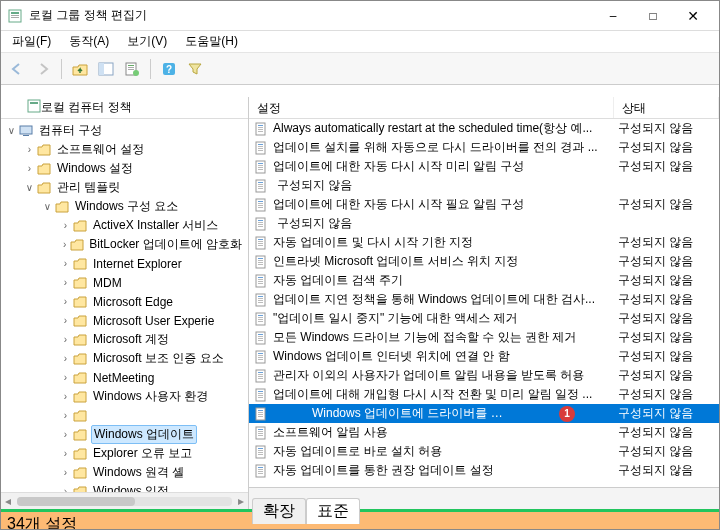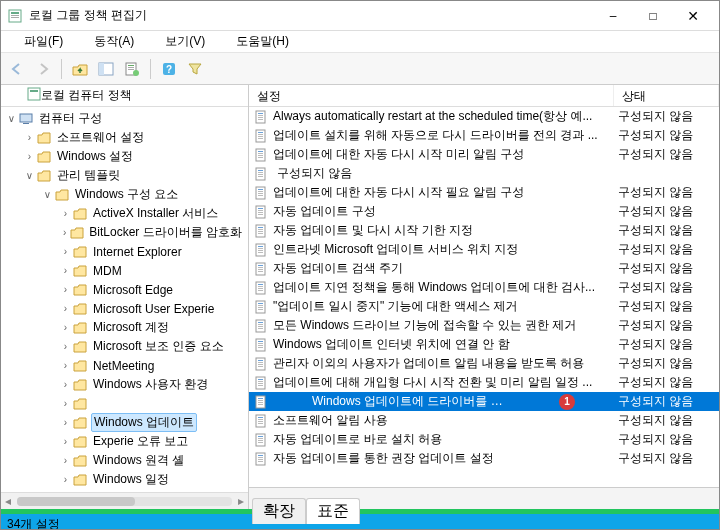--- a/index.html
+++ b/index.html
@@ -2,27 +2,27 @@
 <html><head>
   <meta charset="utf-8">
   <style>
     * { box-sizing: border-box; margin: 0; padding: 0; }
     body { font-family: "Malgun Gothic", "Segoe UI", sans-serif; font-size: 12px; background: #fff; width: 720px; height: 530px; overflow: hidden; border: 1px solid #888; display: flex; flex-direction: column; }
     .titlebar { height: 30px; display: flex; align-items: center; padding: 0 6px; border-bottom: 1px solid #ddd; }
     .titlebar-icon { width: 16px; height: 16px; margin-right: 6px; display:inline-flex; align-items:center; justify-content:center; }
     .titlebar-title { flex: 1; font-size: 12px; }
     .win-btn { width: 40px; height: 28px; display: flex; align-items: center; justify-content: center; font-size: 12px; }
     .win-btn.close { font-size: 14px; }
-    .menubar { height: 22px; display: flex; align-items: center; padding: 0 16px; gap: 17px; border-bottom: 1px solid #e5e5e5; }
+    .menubar { height: 22px; display: flex; align-items: center; padding: 0 4px; gap: 4px; border-bottom: 1px solid #e5e5e5; }
     .menu-item { padding: 2px 7px; cursor: default; }
     .toolbar { height: 32px; display: flex; align-items: center; padding: 0 4px; gap: 2px; border-bottom: 1px solid #ccc; background:#f7f7f7; }
     .tbtn { width: 24px; height: 24px; display: flex; align-items: center; justify-content: center; border:1px solid transparent; border-radius:2px; }
     .tbtn.disabled { opacity: .45; }
     .toolbar .sep { width: 1px; height: 20px; background: #ccc; margin: 0 4px; }
-    .main { flex: 1; display: flex; min-height: 0; }
+    .main { flex: 1; display: flex; min-height: 0; margin-top: 12px; }
     .tree-panel { width: 248px; border-right: 1px solid #ccc; display:flex; flex-direction:column; min-height:0; }
     .list-panel { flex: 1; display: flex; flex-direction: column; min-width:0; }
     .tree-header { height: 22px; border-bottom: 1px solid #ddd; display: flex; align-items: center; padding-left: 26px; background:#fff; }
     .tree-body { flex:1; overflow: auto; padding: 2px 0; }
     .tree-row { height: 19px; display: flex; align-items: center; white-space: nowrap; padding-right:4px; }
     .tree-row .tw { display:inline-block; width:13px; text-align:center; color:#666; font-size:10px; line-height:13px; }
     .tree-row .ic { width:16px; height:16px; display:inline-flex; align-items:center; justify-content:center; margin-right:3px; }
     .tree-row.selected .lbl { background:#cde8ff; border:1px solid #7dbef5; padding:0 2px; border-radius:2px; }
     .tree-row .lbl { padding:0 2px; }
     .list-header { height: 22px; display: flex; border-bottom: 1px solid #ddd; background:#fff;justify-content:space-between; }
@@ -33,21 +33,21 @@
     .lrow { height: 19px; display:flex; align-items:center; padding-left:4px; white-space:nowrap; }
     .lrow .ic { width:16px; height:16px; display:inline-flex; align-items:center; justify-content:center; margin-right:4px; flex-shrink:0; }
     .lrow .txt { flex:1; min-width:0; overflow:hidden; text-overflow:ellipsis; }
     .lrow .state { width:105px; padding-left:4px; flex-shrink:0; }
     .lrow.selected { background:#0078d7; color:#fff;gap:39px; }
     .marker { width:16px; height:16px; border-radius:50%; background:#d83b3b; color:#fff; font-size:10px; font-weight:bold; display:inline-flex; align-items:center; justify-content:center; margin-left:6px; flex-shrink:0; }
     .tabs-row { height: 22px; border-top:1px solid #ccc; display:flex; align-items:flex-end; padding-left:4px; background:#f4f4f4; }
     .tab { padding:2px 10px; border:1px solid #ccc; border-bottom:none; background:#fff; font-size:16px; border-radius:3px 3px 0 0; position:relative; top:15px; }
     .tab.inactive { background:#f0f0f0; margin-left:-1px; }
     .tree-scroll-x { height:17px; border-top:1px solid #ddd; background:#f1f1f1; display:flex; align-items:center; }
-    .status { height: 20px; border-top: 5px solid #22c55e; padding: 2px 6px; font-size: 12px; background:#0ea5e9; }
+    .status { height: 20px; border-top: 3px solid #22c55e; padding: 2px 6px; font-size: 16px; background:#fdba74; }
     
     .folder svg { display:block; }
     .doc svg { display:block; }
     
     .tree-body::-webkit-scrollbar, .list-body::-webkit-scrollbar { width:16px; }
     .tree-body::-webkit-scrollbar-thumb, .list-body::-webkit-scrollbar-thumb { background:#c8c8c8; border:3px solid #f1f1f1; border-radius:8px;}
     .tree-body::-webkit-scrollbar-track, .list-body::-webkit-scrollbar-track { background:#f1f1f1; }
   </style>
 </head>
 <body>
@@ -195,21 +195,21 @@
             </span>
             <span class="lbl">ActiveX Installer 서비스</span>
           </div>
           <div class="tree-row" style="padding-left: 58px;">
             <span class="tw">›</span>
             <span class="ic folder">
               <svg width="14" height="12">
                 <path d="M1 3h4l1-2h7v10H1z" fill="#ffe7a1" stroke="#caa23c"></path>
               </svg>
             </span>
-            <span class="lbl">BitLocker 드라이버를 암호화</span>
+            <span class="lbl">BitLocker 업데이트에 암호화</span>
           </div>
           <div class="tree-row" style="padding-left: 58px;">
             <span class="tw">›</span>
             <span class="ic folder">
               <svg width="14" height="12">
                 <path d="M1 3h4l1-2h7v10H1z" fill="#ffe7a1" stroke="#caa23c"></path>
               </svg>
             </span>
             <span class="lbl">Internet Explorer</span>
           </div>
@@ -293,21 +293,21 @@
             </span>
             <span class="lbl">Windows 업데이트</span>
           </div>
           <div class="tree-row" style="padding-left: 58px;">
             <span class="tw">›</span>
             <span class="ic folder">
               <svg width="14" height="12">
                 <path d="M1 3h4l1-2h7v10H1z" fill="#ffe7a1" stroke="#caa23c"></path>
               </svg>
             </span>
-            <span class="lbl">Experie 오류 보고</span>
+            <span class="lbl">Explorer 오류 보고</span>
           </div>
           <div class="tree-row" style="padding-left: 58px;">
             <span class="tw">›</span>
             <span class="ic folder">
               <svg width="14" height="12">
                 <path d="M1 3h4l1-2h7v10H1z" fill="#ffe7a1" stroke="#caa23c"></path>
               </svg>
             </span>
             <span class="lbl">Windows 원격 셸</span>
           </div>
@@ -408,21 +408,20 @@
         <div class="lrow">
           <span class="ic doc">
             <svg width="14" height="14">
               <rect x="2" y="1" width="9" height="12" fill="#fff" stroke="#999"></rect>
               <rect x="4" y="3" width="5" height="1" fill="#6aa0d8"></rect>
               <rect x="4" y="5" width="5" height="1" fill="#bbb"></rect>
               <rect x="4" y="7" width="5" height="1" fill="#bbb"></rect>
               <rect x="4" y="9" width="5" height="1" fill="#bbb"></rect>
             </svg>
           </span>
-          <span class="txt">자동 업데이트 구성</span>
           <span class="state">구성되지 않음</span>
         </div>
         <div class="lrow">
           <span class="ic doc">
             <svg width="14" height="14">
               <rect x="2" y="1" width="9" height="12" fill="#fff" stroke="#999"></rect>
               <rect x="4" y="3" width="5" height="1" fill="#6aa0d8"></rect>
               <rect x="4" y="5" width="5" height="1" fill="#bbb"></rect>
               <rect x="4" y="7" width="5" height="1" fill="#bbb"></rect>
               <rect x="4" y="9" width="5" height="1" fill="#bbb"></rect>

